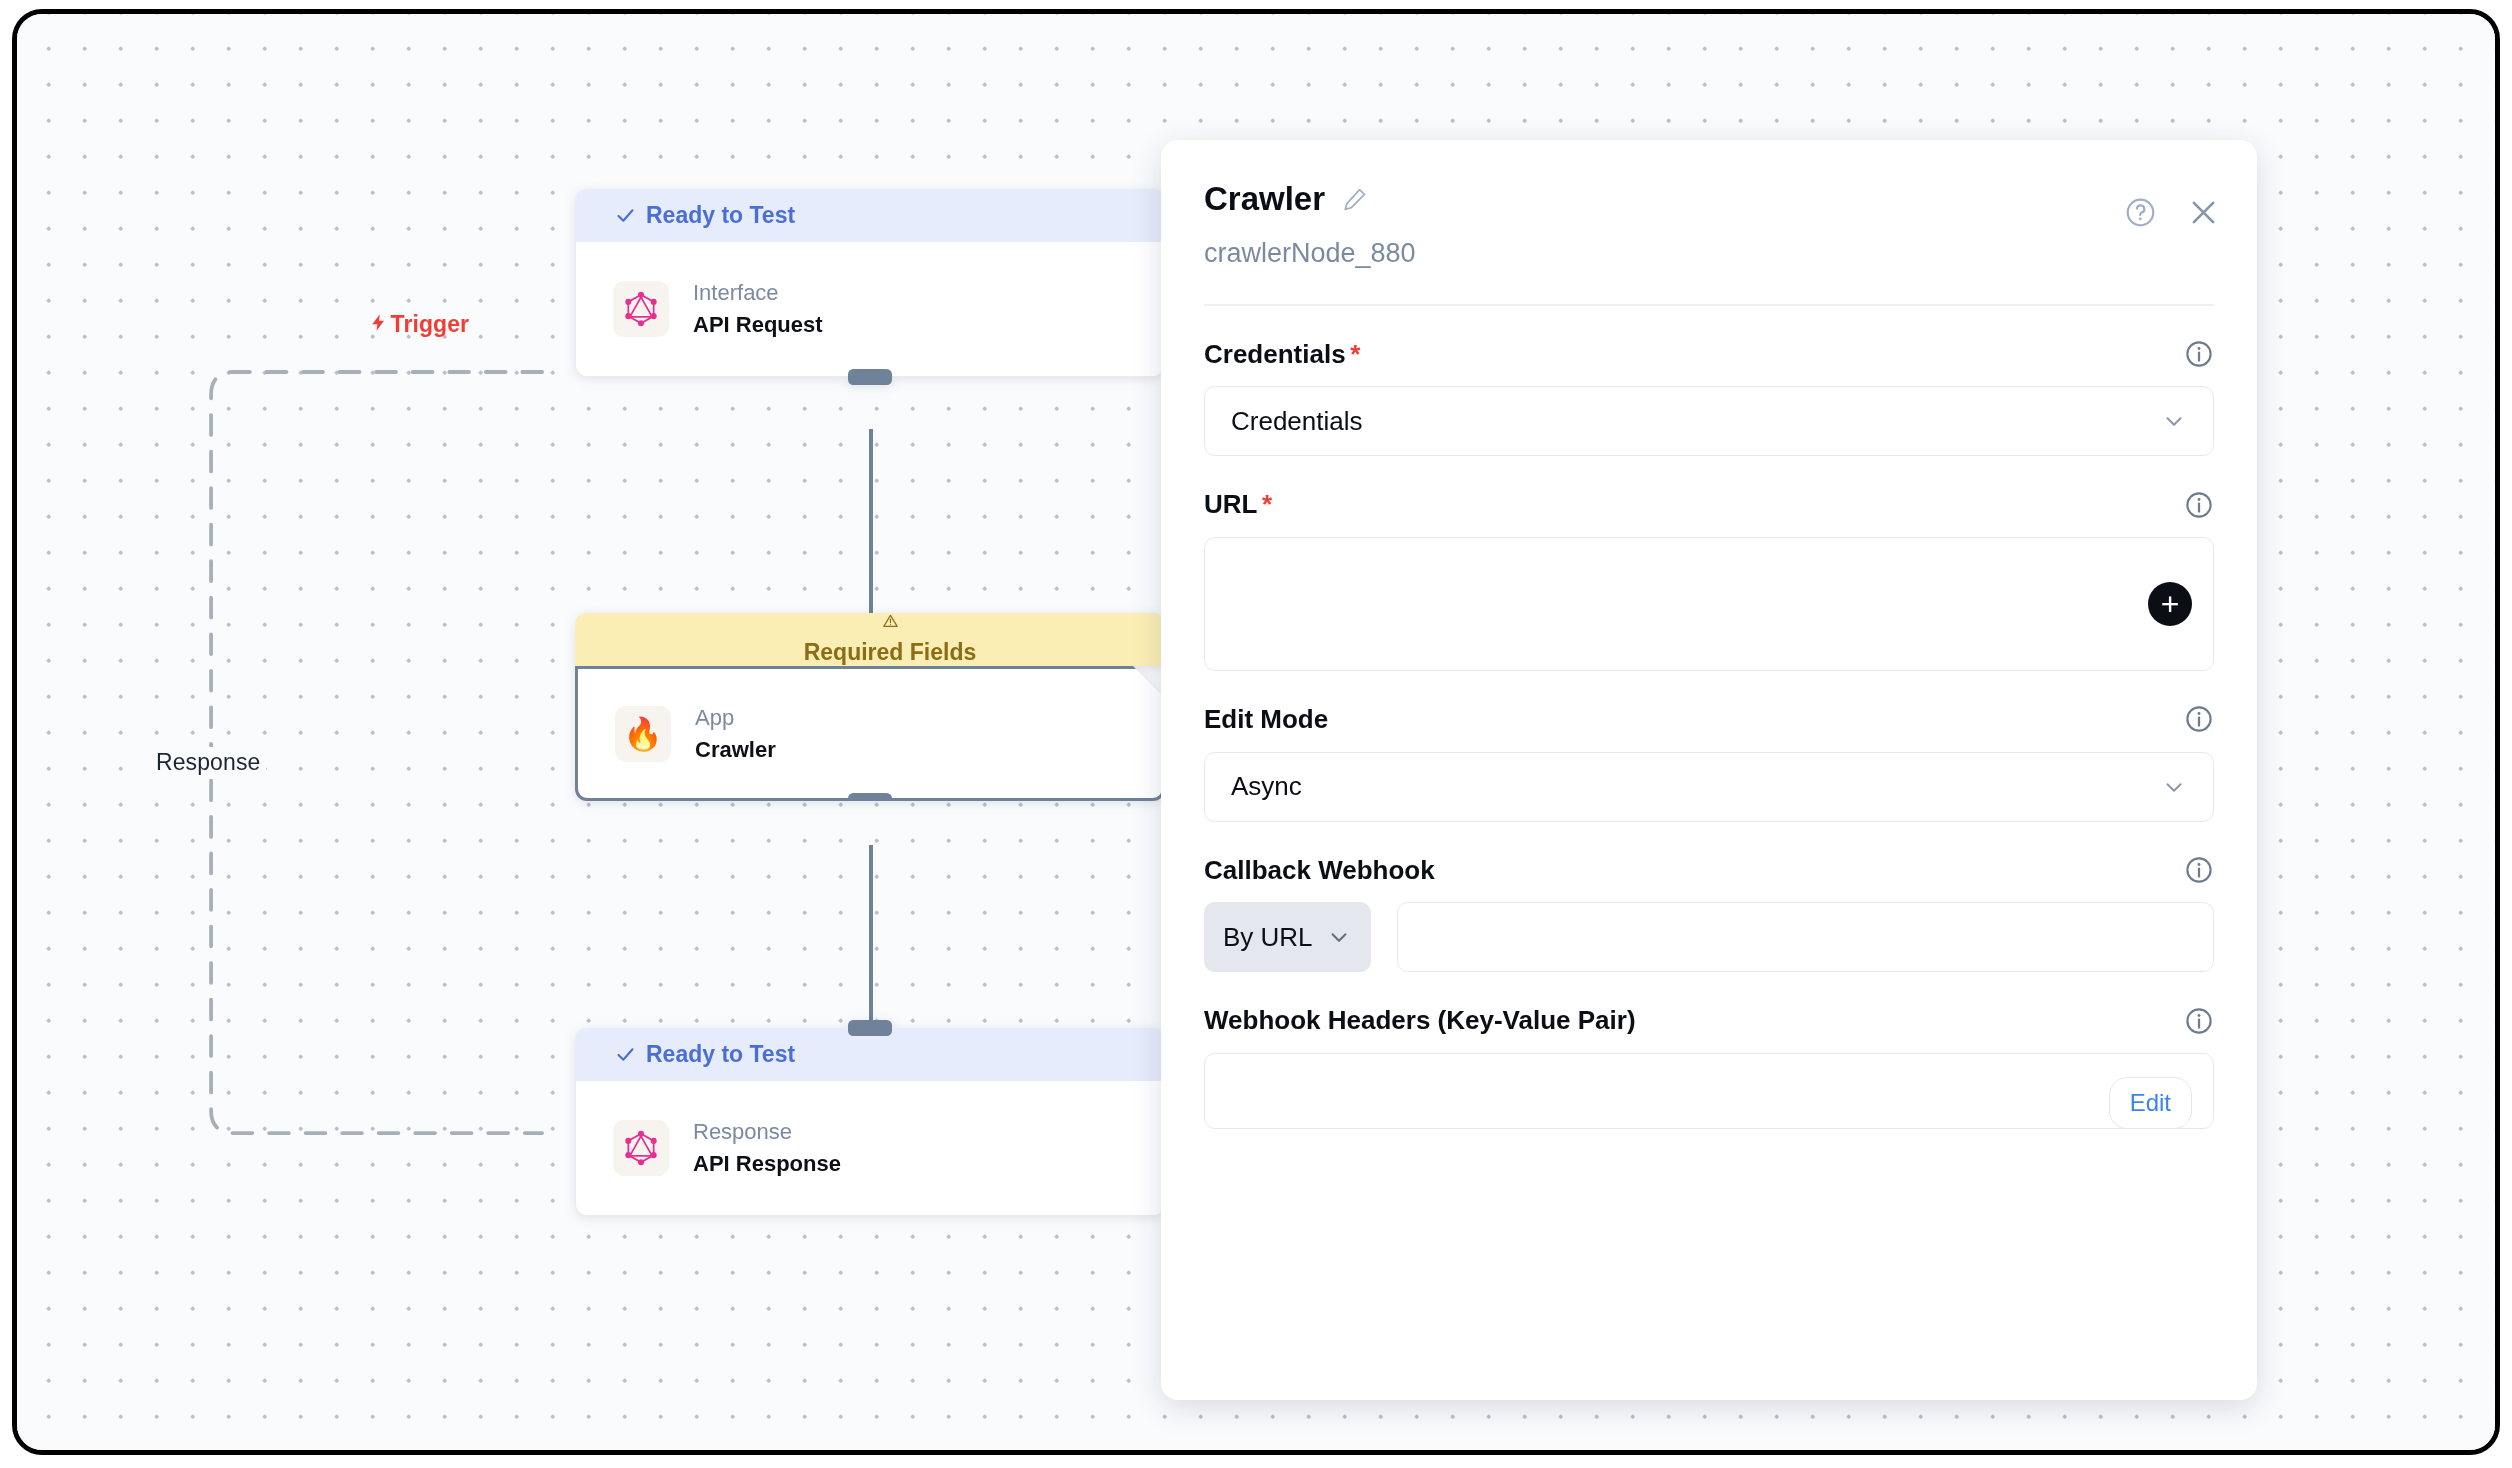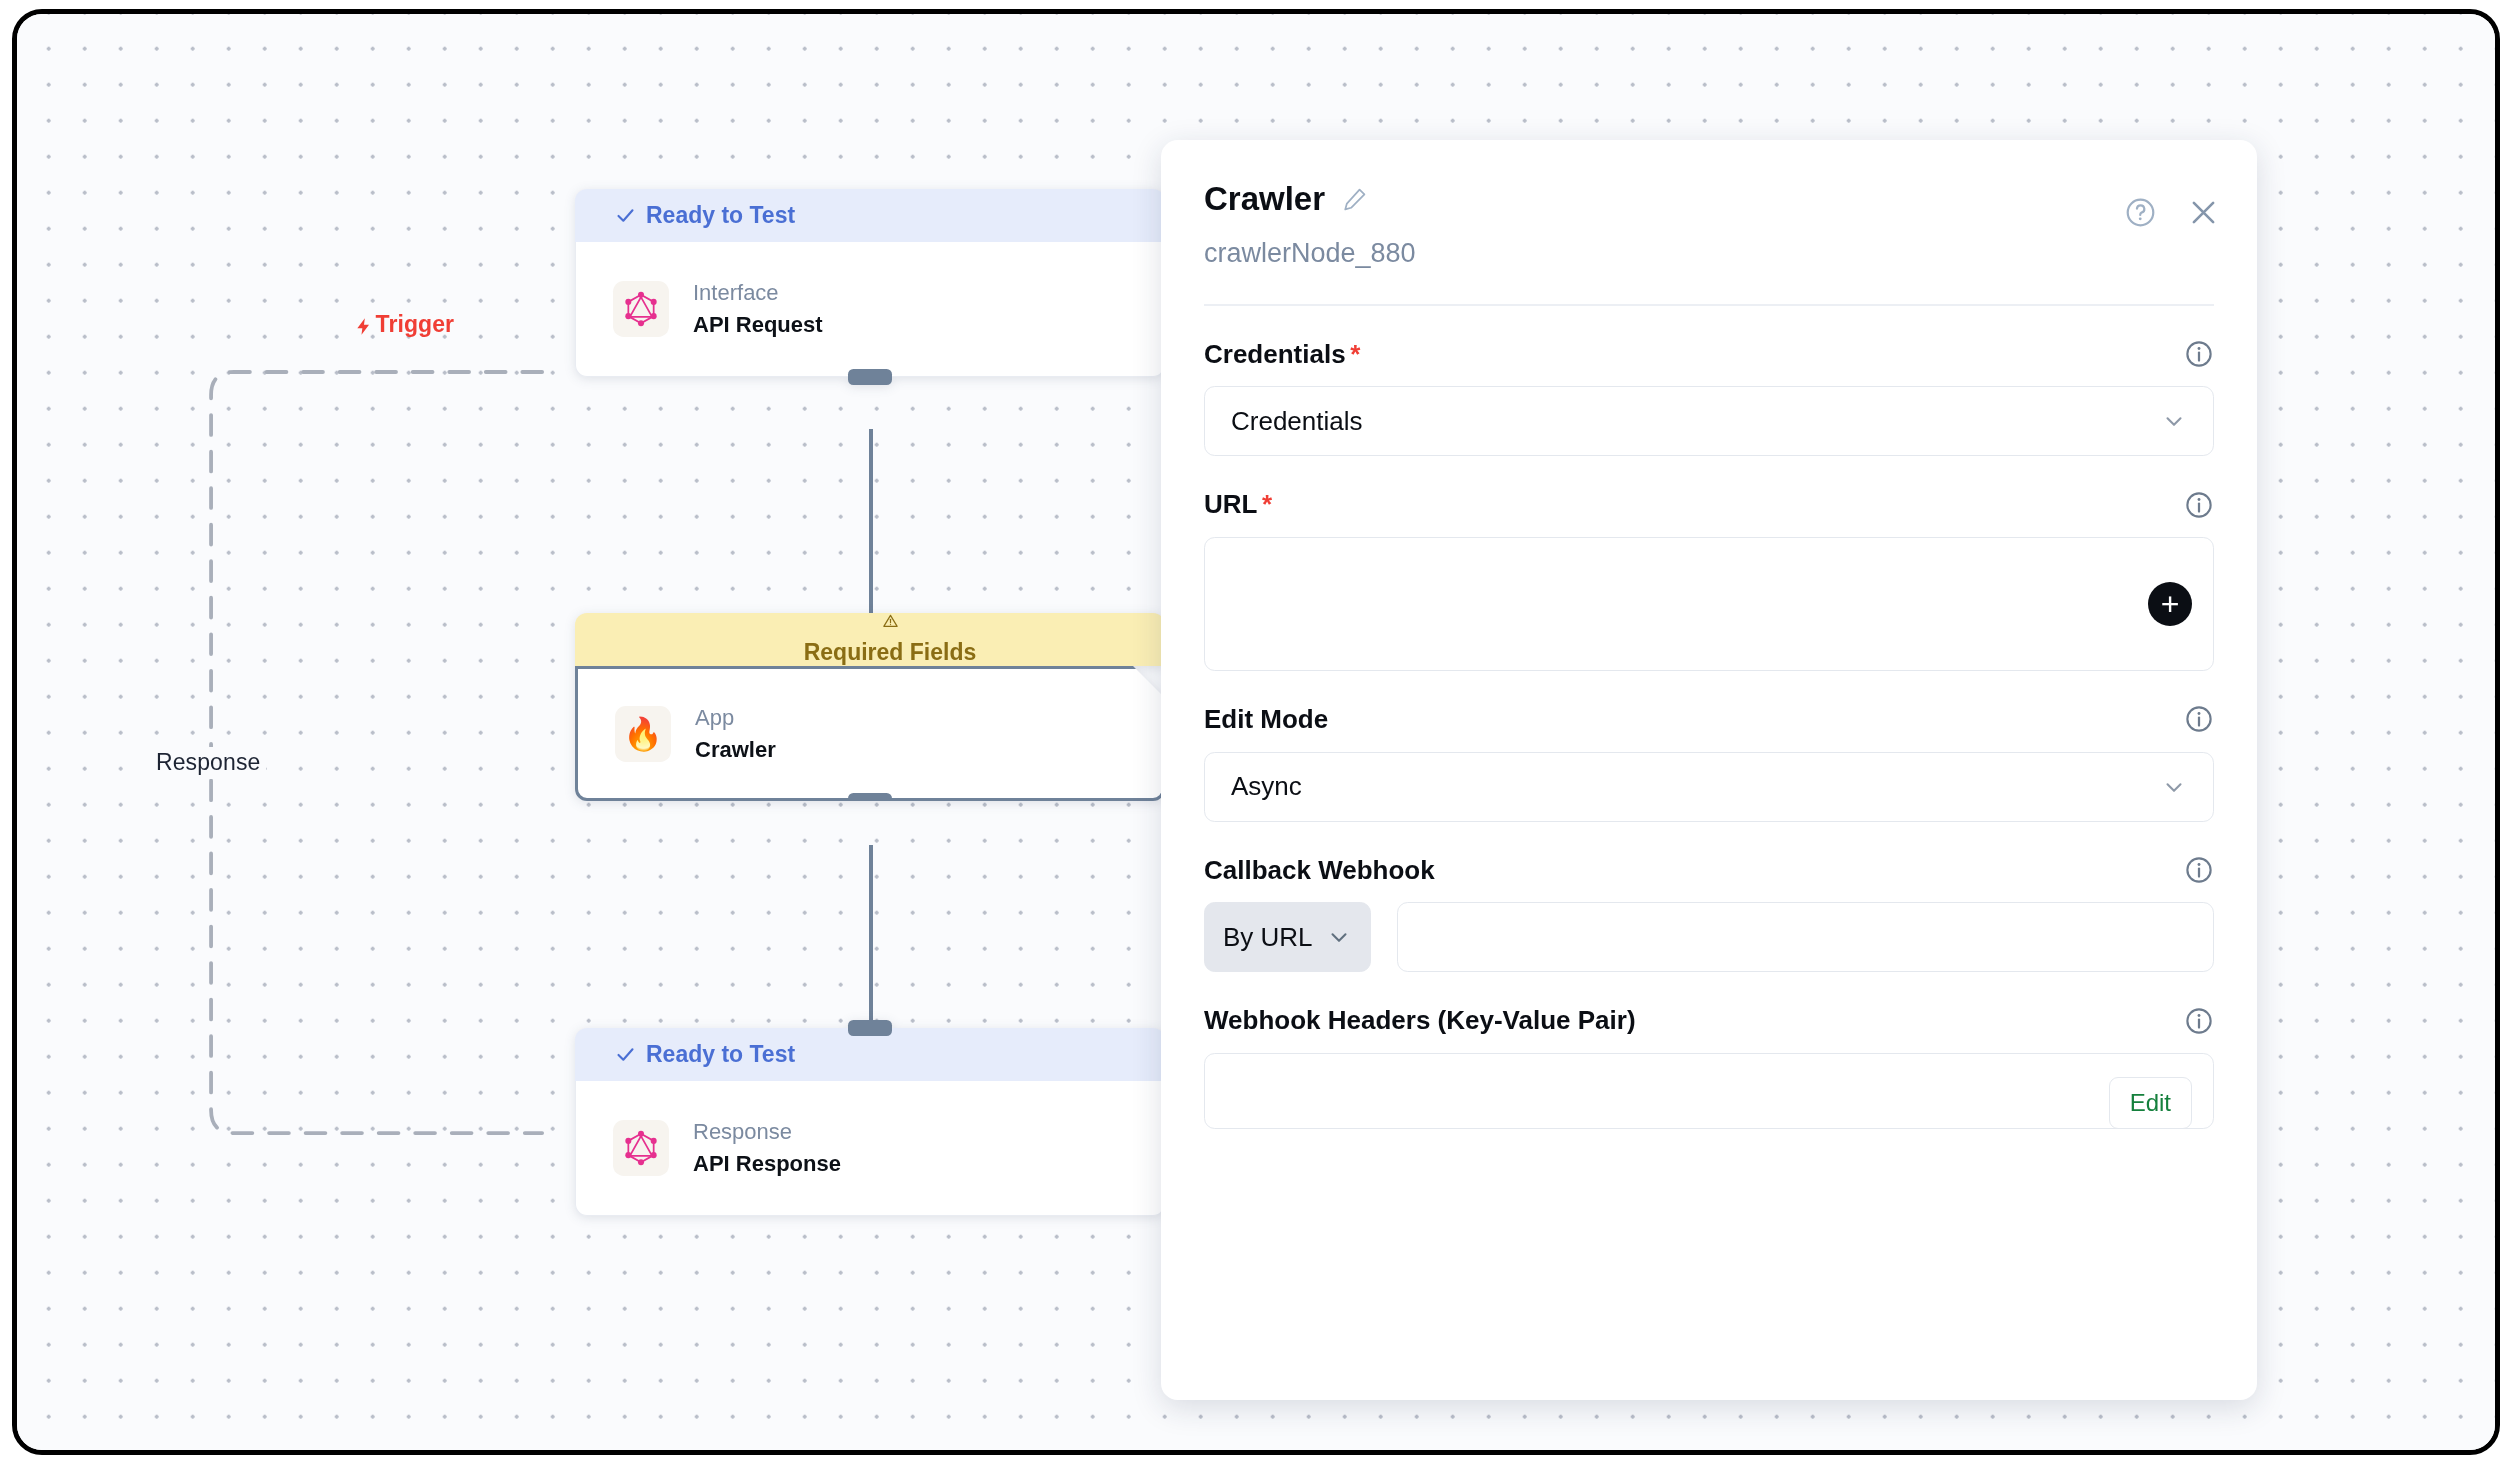--- a/index.html
+++ b/index.html
@@ -34,24 +34,24 @@
   
   .loop-path { position: absolute; left: 0; top: 0; width: 100%; height: 100%; pointer-events: none; }
 
   .loop-label {
     position: absolute;
     font-size: 23px;
     letter-spacing: 0.1px;
     white-space: nowrap;
   }
   .trigger-label {
-    left: 337px; top: 297px;
+    left: 352px; top: 297px;
     color: #f03e35;
     font-weight: 700;
-    display: flex; align-items: flex-end; gap: 1.5px;
+    display: flex; align-items: flex-start; gap: 1.5px;
   }
   .bolt-icon { display: inline-block; width: 20px; height: 23px; }
   .response-label {
     left: 133px; top: 733px;
     color: #1d2433;
     font-weight: 400;
     background: #fafbfd;
     padding: 2.3px 6px;
   }
 
@@ -201,24 +201,24 @@
   }
   .control.grow { flex: 1; }
 
   .control.headers {
     height: 76px;
     justify-content: flex-end;
     padding-right: 21px;
   }
   .edit-btn {
     border: 1.5px solid #e4e8ee;
-    border-radius: 9px;
+    border-radius: 18px;
     padding: 10.7px 20px;
     font-size: 24px;
-    color: #15803d;
+    color: #3b82f6;
     background: #ffffff;
     cursor: pointer;
     margin-top: 24px;
   }
 </style>
 </head>
 <body>
 
 <div class="app-frame">
   <div class="canvas">

